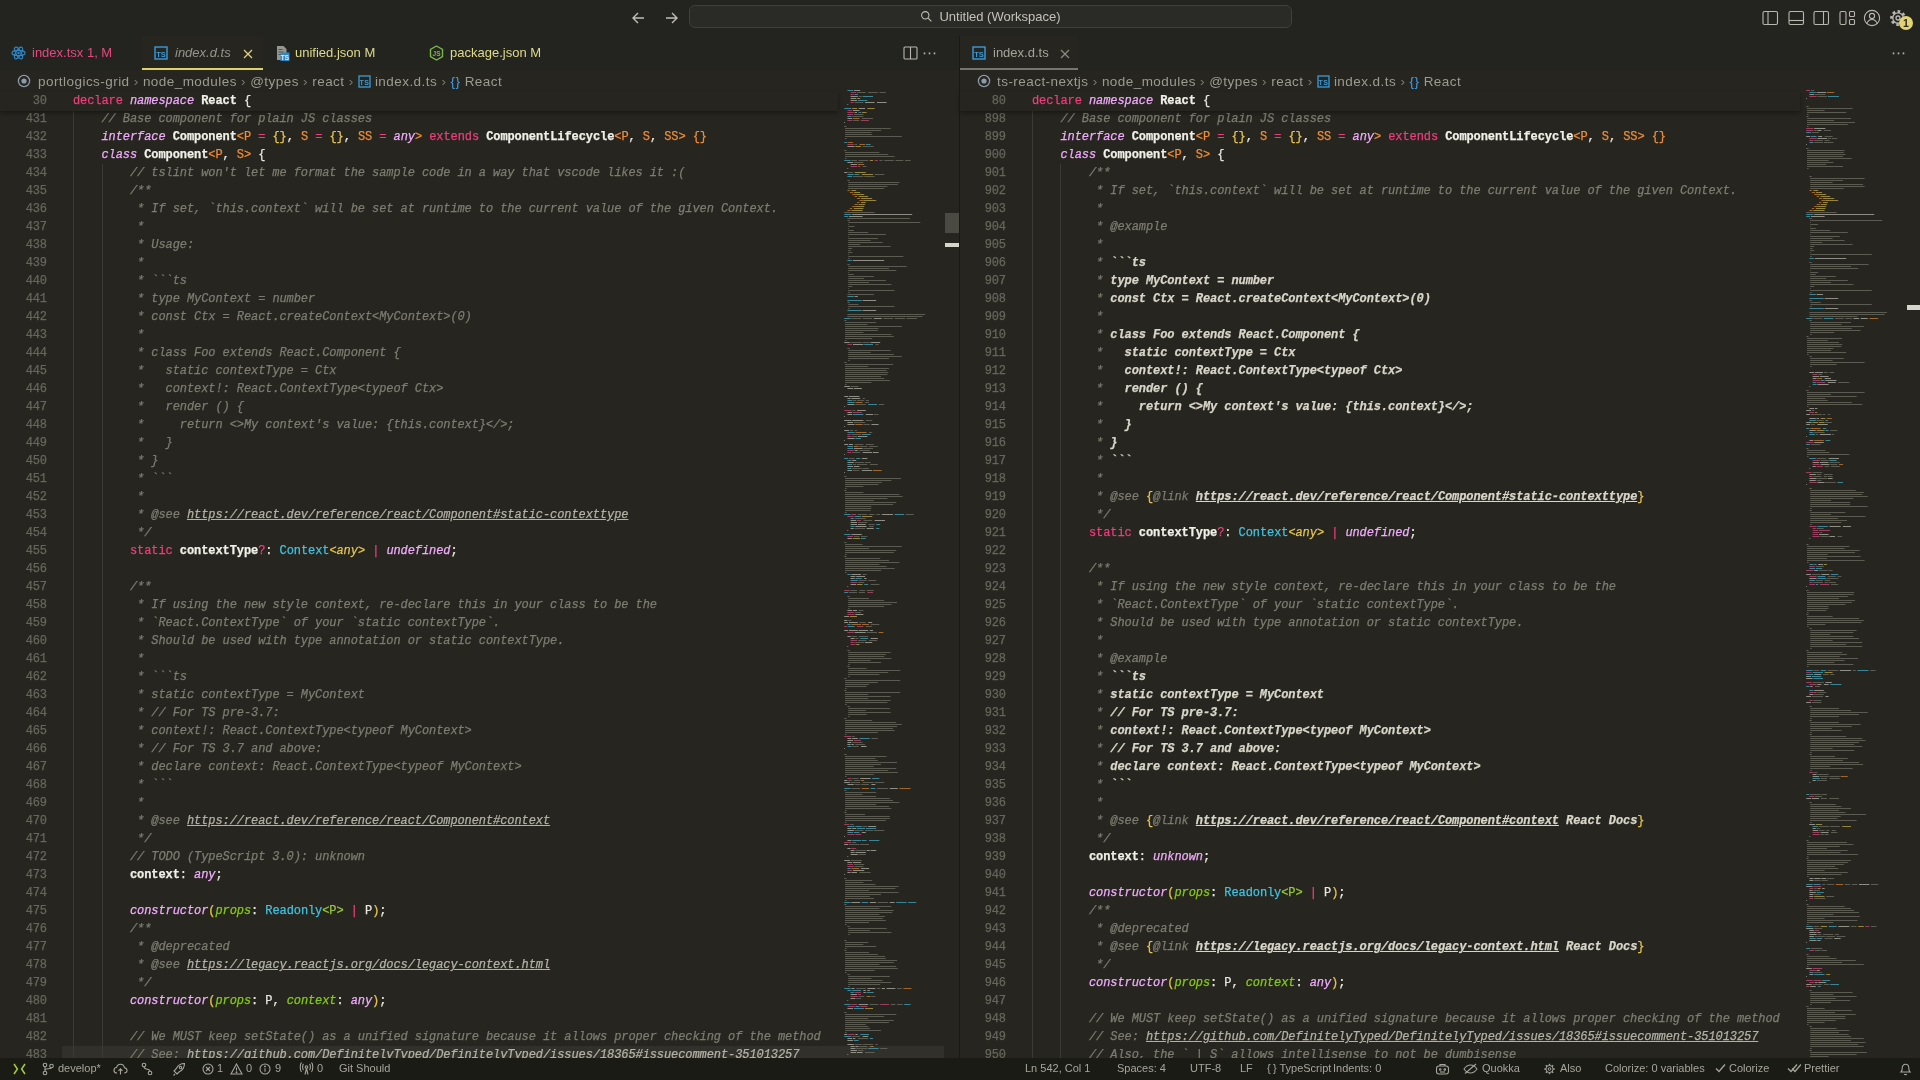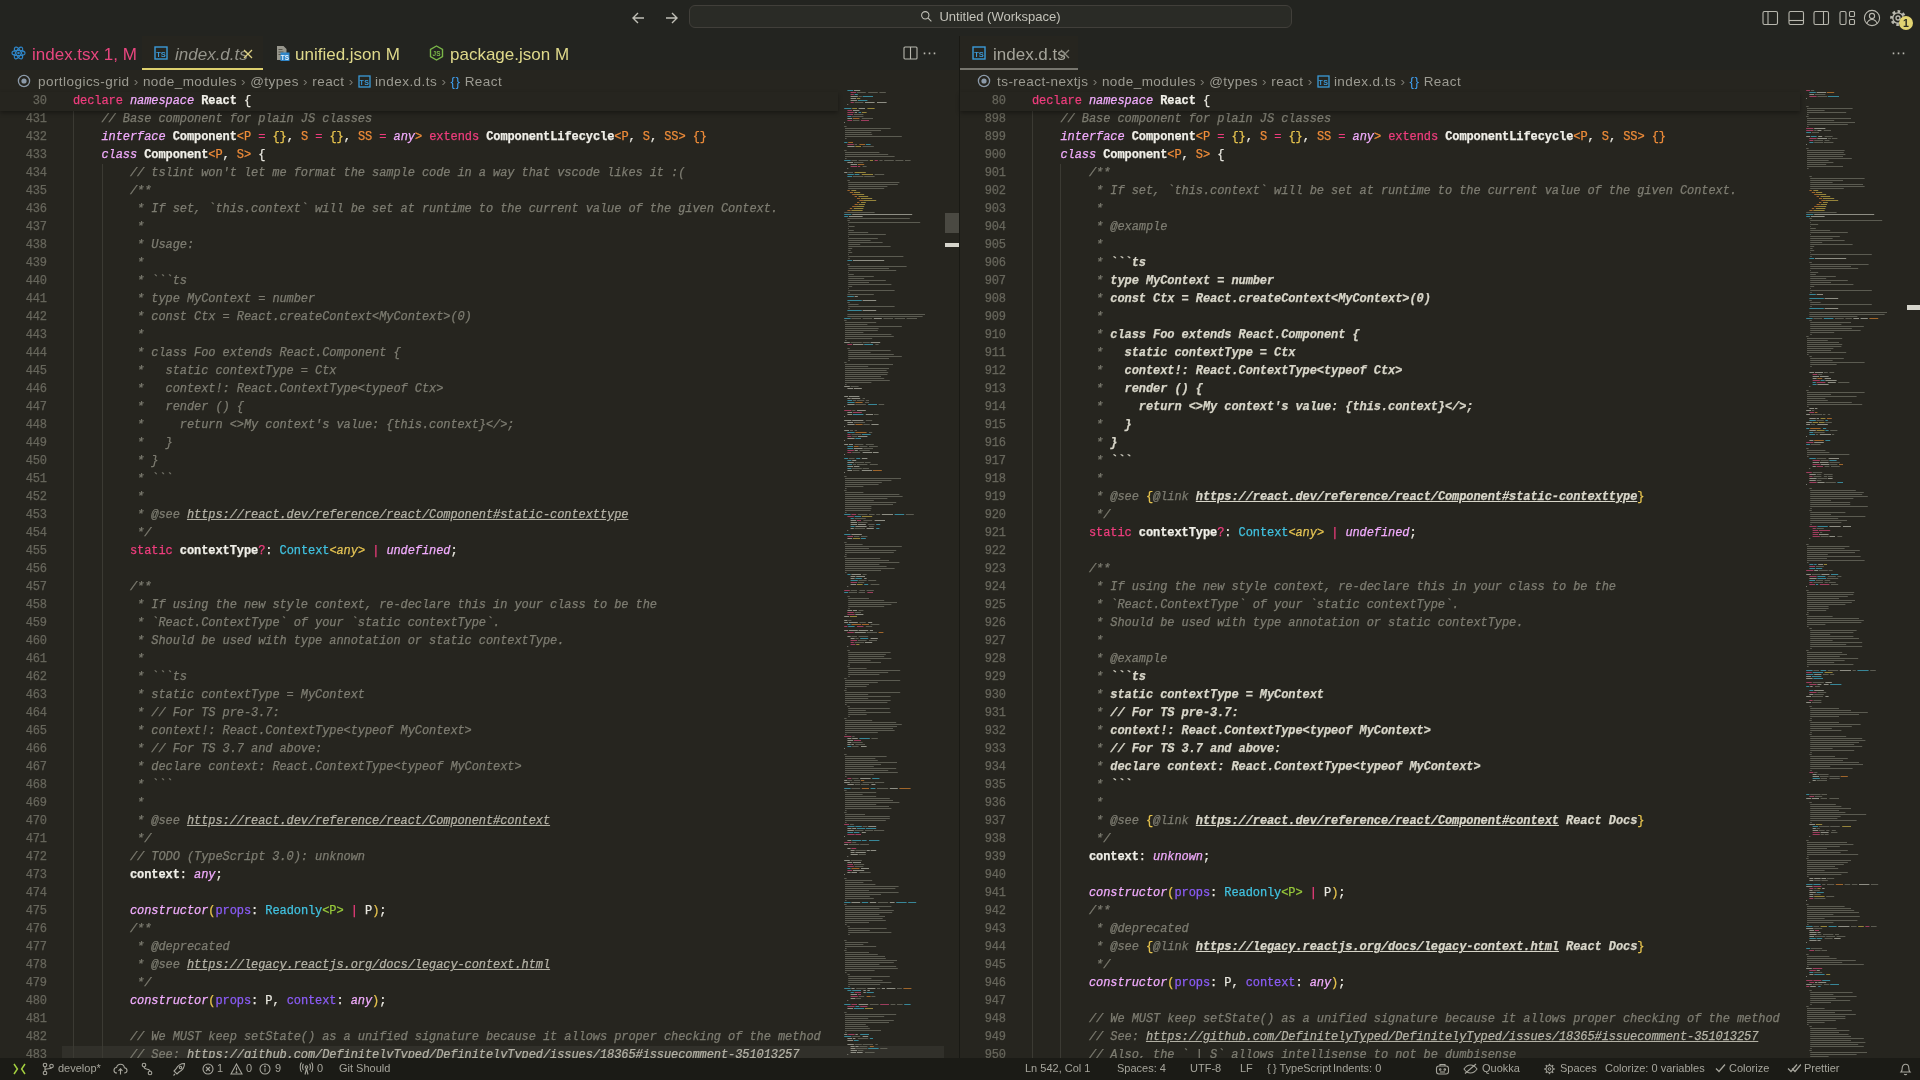--- a/index.html
+++ b/index.html
@@ -1,32 +1,32 @@
 <!DOCTYPE html>
 <html><head><meta charset="utf-8"><style>
 *{margin:0;padding:0;box-sizing:border-box}
 html,body{width:1920px;height:1080px;overflow:hidden;background:#26251f;font-family:"Liberation Sans",sans-serif}
 .abs{position:absolute}
 #titlebar{position:absolute;left:0;top:0;width:1920px;height:36px;background:#232420}
 #cmdcenter{position:absolute;left:689px;top:5px;width:603px;height:23px;background:#2a2b26;border:1px solid #413f3a;border-radius:6px;color:#c3c2b9;font-size:13px;display:flex;align-items:center;justify-content:center}
 #tabsrow{position:absolute;left:0;top:36px;width:1920px;height:34px;background:#232420}
 .tab-active-l{position:absolute;left:142px;top:36px;width:121px;height:34px;background:#26251f;border-bottom:2px solid #ddd06e}
 .tab-active-r{position:absolute;left:960px;top:36px;width:118px;height:34px;background:#26251f;border-bottom:2px solid #77766e}
-.tabtxt{position:absolute;top:45px;font-size:17px;white-space:nowrap}
+.tabtxt{position:absolute;top:45px;font-size:13px;white-space:nowrap}
 #crumbs{position:absolute;left:0;top:70px;width:1920px;height:22px;background:#26251f;color:#9c9b92;font-size:11px}
 .crumb{position:absolute;top:74px;white-space:nowrap;color:#9c9b92;font-size:13.5px;letter-spacing:0.45px}
 .sep{color:#7b7a72}
 pre{font-family:"Liberation Mono",monospace;font-size:12px;letter-spacing:-0.081px;line-height:18px;position:absolute;white-space:pre;color:#e8e7df;-webkit-text-stroke:0.25px currentColor}
 .gut{color:#67665c;text-align:right}
 .pk{color:#ee3d7d;}
 .kw{color:#f0abfc;font-style:italic}
 .ty{color:#41c2e0}
 .id{color:#f0efe8;font-weight:bold}
 .or{color:#ef8c39}
-.oi{color:#8b5cf6;}
+.oi{color:#84cc16;font-style:italic}
 .ye{color:#e7c44e}
 .yi{color:#e3c355;font-style:italic}
 .gr{color:#97c93b}
 .pi{color:#ee3d7d}
 .cm{color:#7d7c71;font-style:italic}
 .cb{color:#d8d6c9;font-style:italic;font-weight:bold}
 .lk{color:#b3b1a5;font-style:italic;text-decoration:underline}
 .lb{color:#d8d6c9;font-style:italic;font-weight:bold;text-decoration:underline}
 .guide{position:absolute;width:1px;background:#3b3a33}
 .sticky{position:absolute;top:92px;height:19px;background:#26251f;box-shadow:0 2px 4px rgba(0,0,0,0.35)}
@@ -1977,21 +1977,21 @@
         <line x1="6.5" y1="9.6" x2="6.5" y2="11.2"></line>
         <line x1="1.3" y1="6" x2="2.9" y2="6"></line>
         <line x1="10.1" y1="6" x2="11.7" y2="6"></line>
         <line x1="2.8" y1="2.3" x2="4" y2="3.5"></line>
         <line x1="9" y1="8.5" x2="10.2" y2="9.7"></line>
         <line x1="2.8" y1="9.7" x2="4" y2="8.5"></line>
         <line x1="9" y1="3.5" x2="10.2" y2="2.3"></line>
       </g>
     </g>
   </svg>
-<span class="st" style="left:1560px">Spaces</span>
+<span class="st" style="left:1560px">Also</span>
 <span class="st" style="left:1605px">Colorize: 0 variables</span>
 <span class="st" style="left:1715px"><svg style="vertical-align:-1px;margin-right:3px" width="11" height="10" xmlns="http://www.w3.org/2000/svg">
       <path d="M1 5.5 L4 8.5 L10 1.5" stroke="#a6a59c" stroke-width="1.3" fill="none"></path>
     </svg>Colorize</span>
 <span class="st" style="left:1787px"><svg style="vertical-align:-1px;margin-right:3px" width="14" height="10" xmlns="http://www.w3.org/2000/svg">
       <g stroke="#a6a59c" stroke-width="1.3" fill="none">
         <path d="M1 5.5 L4 8.5 L10 1.5"></path>
         <path d="M5 5.5 L8 8.5 L14 1.5"></path>
       </g>
     </svg>Prettier</span>

